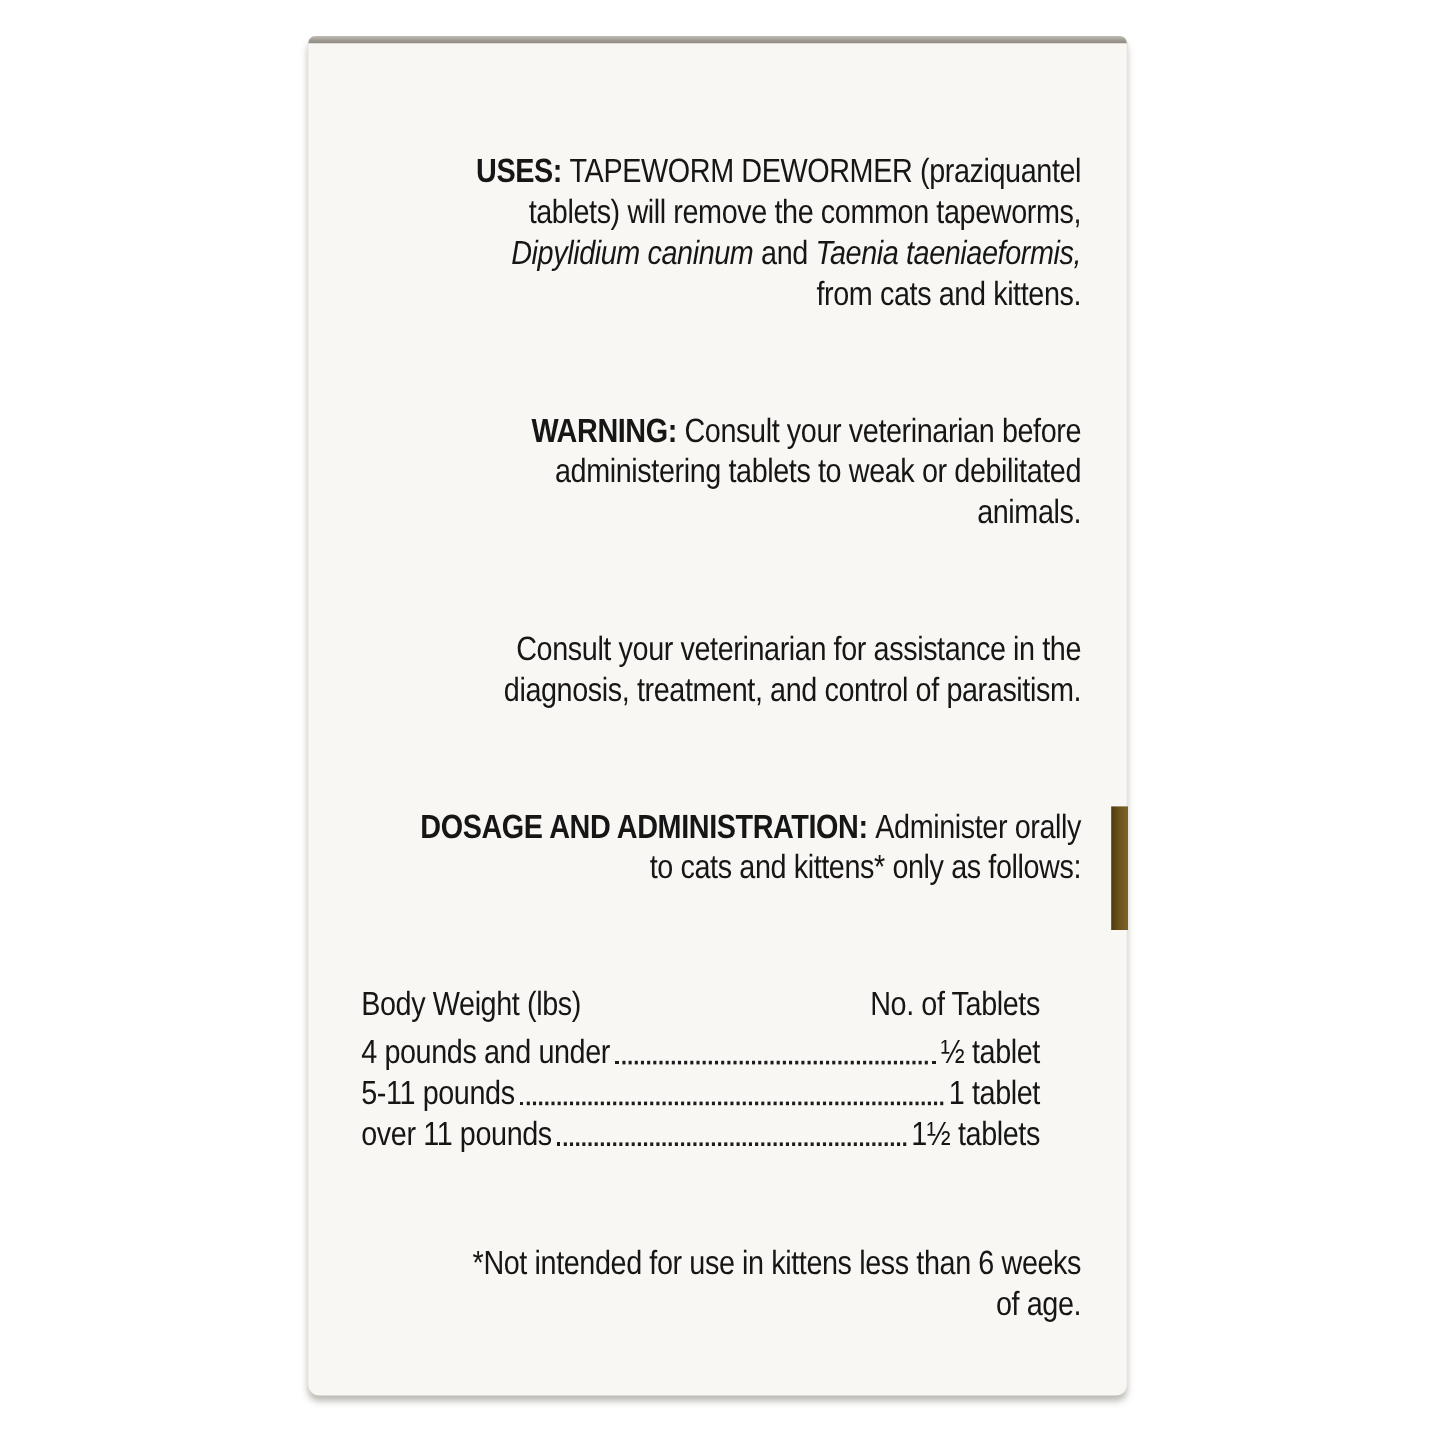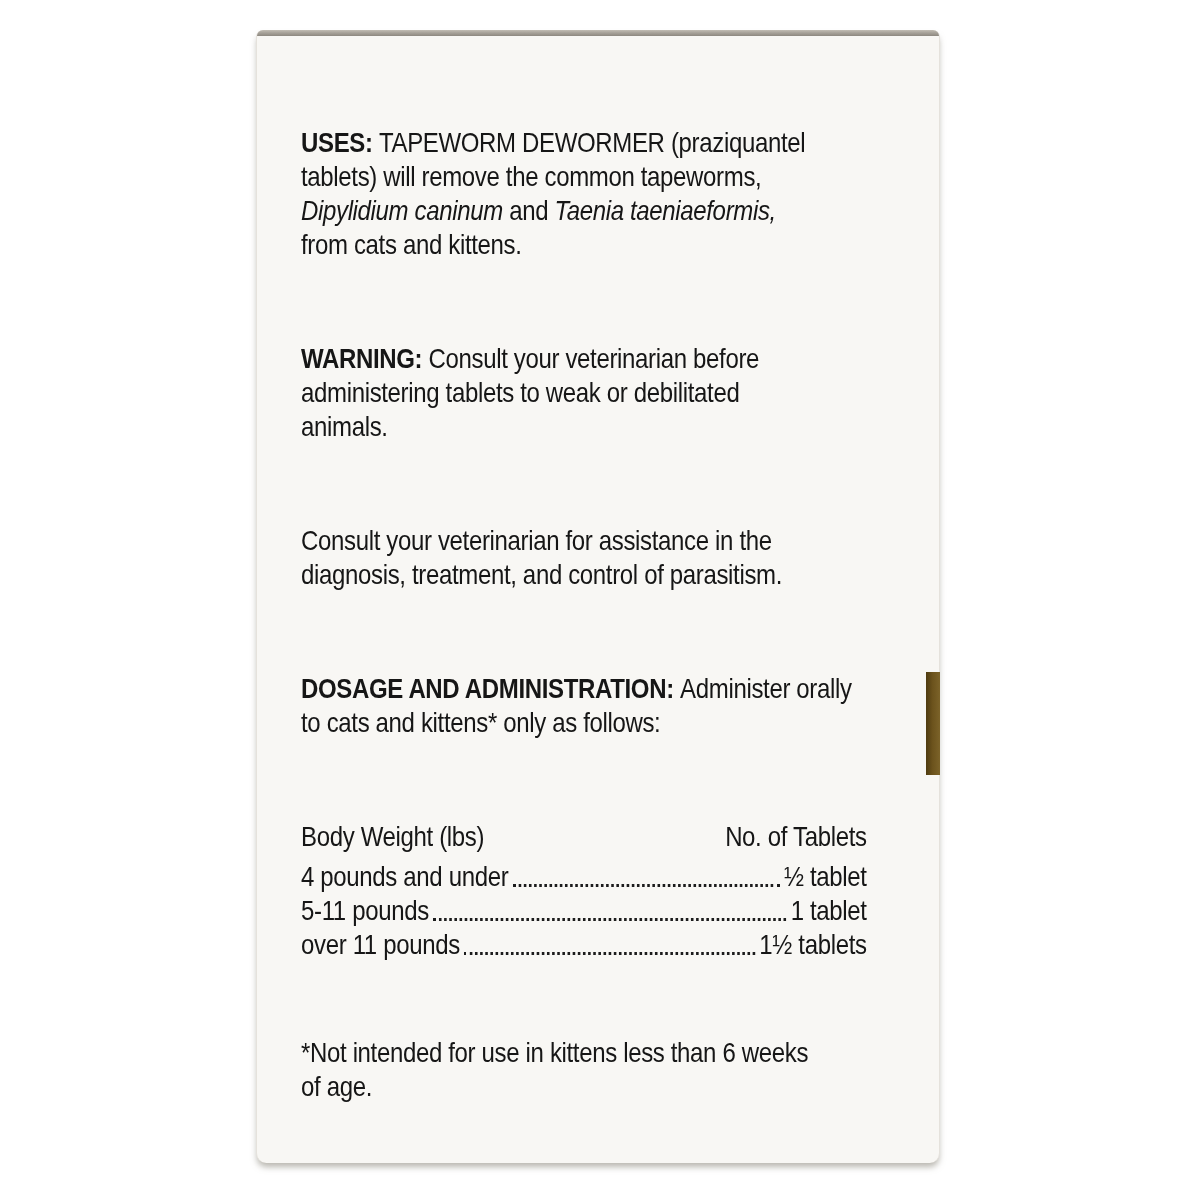--- a/index.html
+++ b/index.html
@@ -2,21 +2,21 @@
 <html><head>
 <meta charset="utf-8">
 <style>
   * { margin: 0; padding: 0; box-sizing: border-box; }
   html, body {
     width: 1200px; height: 1200px;
     background: #ffffff;
     font-family: "Liberation Sans", sans-serif;
     overflow: hidden;
   }
-  .stage { position: relative; width: 1040px; height: 1200px; }
+  .stage { position: relative; width: 1040px; height: 1200px; text-align: right; }
 
   
   .panel {
     position: absolute;
     left: 256px; top: 30px;
     width: 684px; height: 1133px;
     background: #f8f7f4;
     border-left: 1px solid #e5e2dc;
     border-right: 1px solid #e5e2dc;
     border-radius: 7px 7px 10px 10px;

